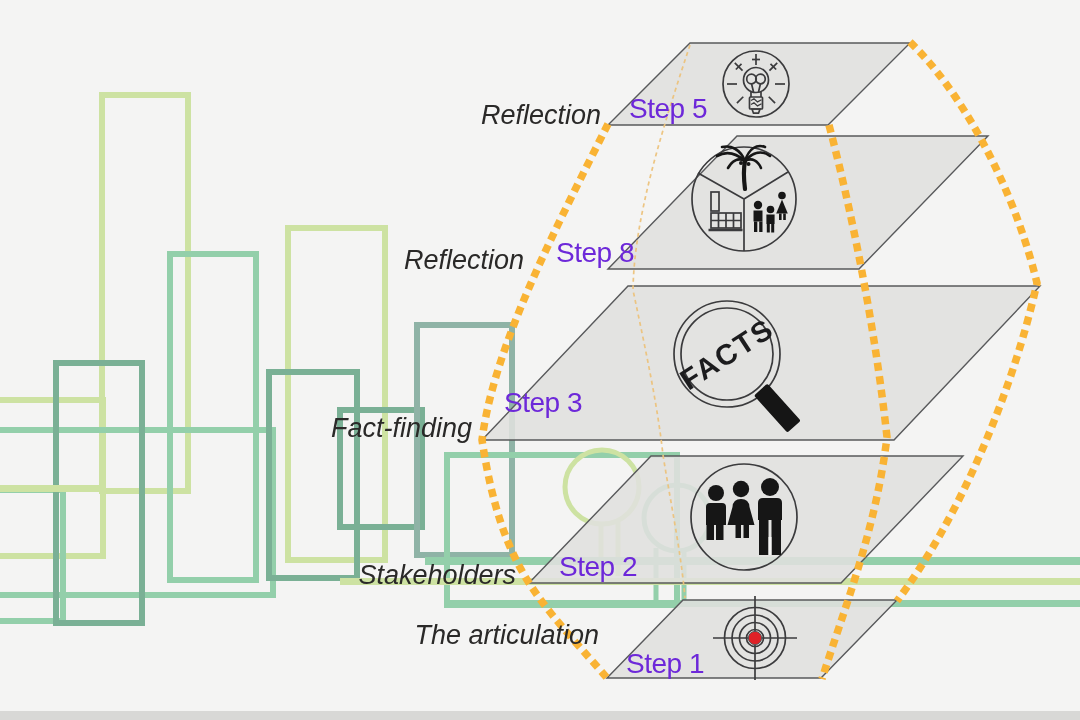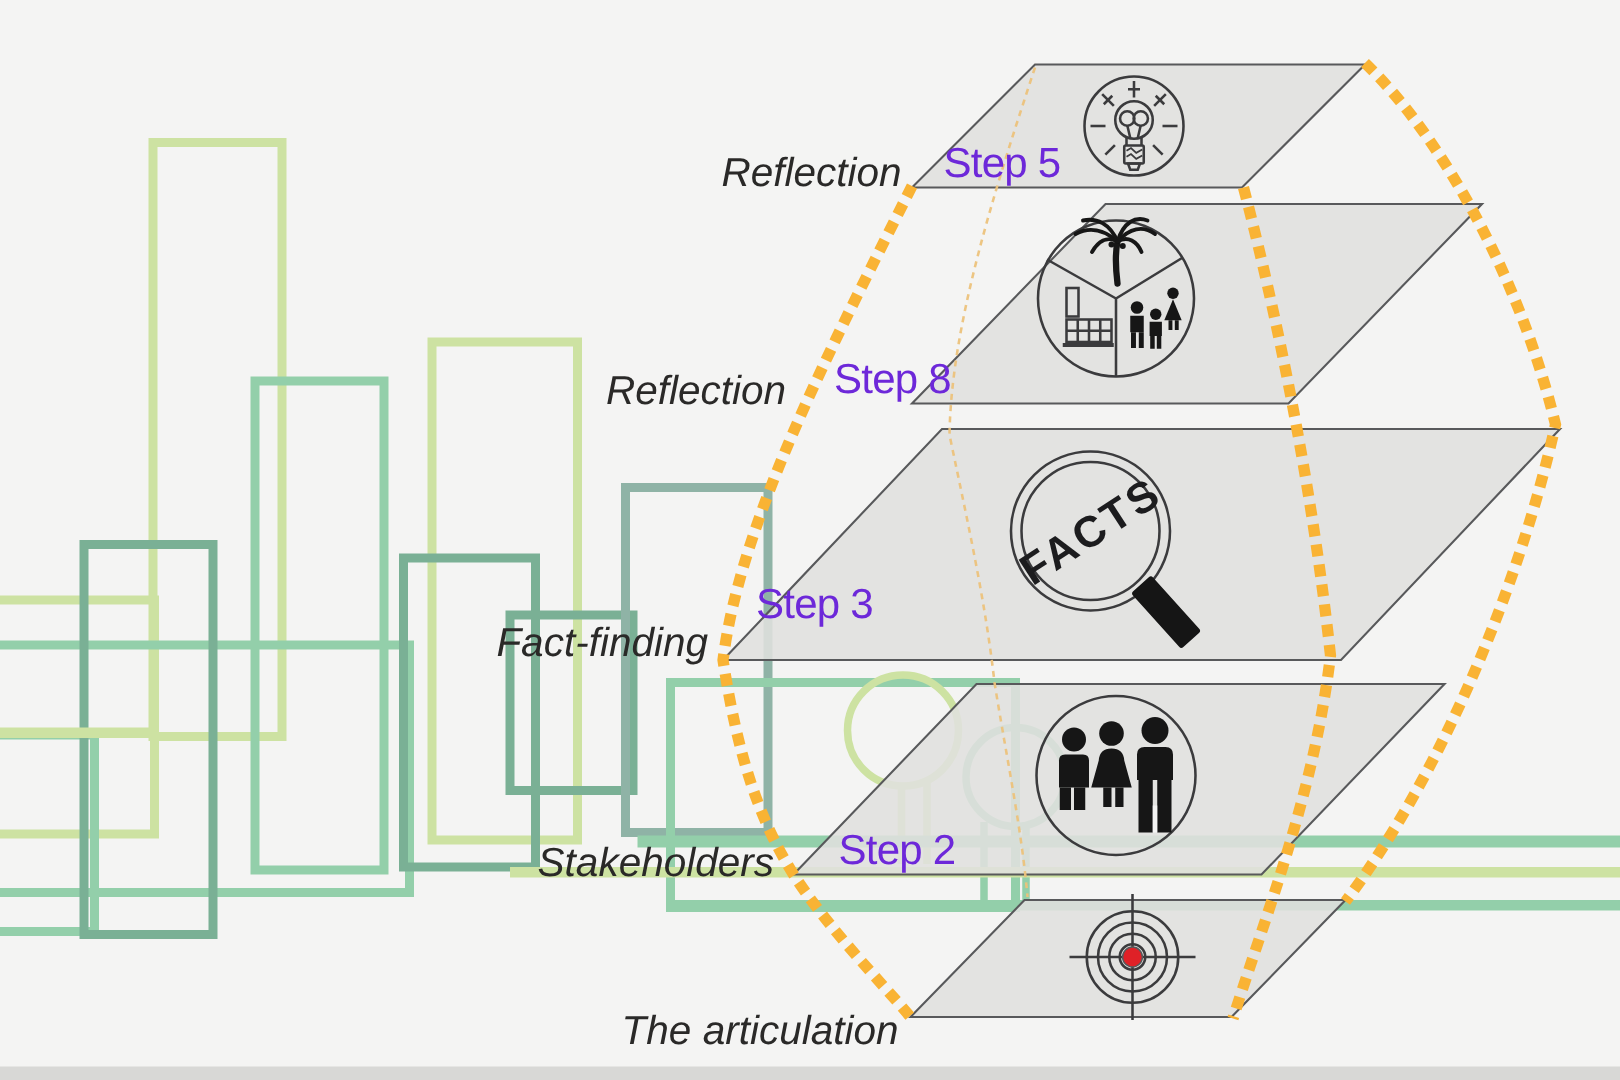--- a/index.html
+++ b/index.html
@@ -182,21 +182,22 @@
         <path d="M829,125 C843,178 872,300 887,437 C876,530 843,612 822,679" fill="none" stroke="#f9b334" stroke-width="7.5" stroke-dasharray="8 5.5" opacity="1"></path>
         <path d="M608,124 C557,226 494,345 482,440 C492,505 506,546 529,583 C553,620 586,653 607,678" fill="none" stroke="#f9b334" stroke-width="7.5" stroke-dasharray="8 5.5" opacity="1"></path>
         <path d="M690,45 C662,130 634,218 633,290 C646,352 657,402 663,455 C671,505 681,552 685,598" fill="none" stroke="#ecc27b" stroke-width="1.7" stroke-dasharray="4 3.5" opacity="0.95"></path>
       </g>
   </svg>
 
   <div class="step-label" style="left:629px;top:93px">Step 5</div>
   <div class="step-label" style="left:556px;top:237px">Step 8</div>
   <div class="step-label" style="left:504px;top:387px">Step 3</div>
   <div class="step-label" style="left:559px;top:551px">Step 2</div>
+  <div class="step-label" style="left:626px;top:648px">Step 1</div>
 
   <div class="side-label" style="right:479px;top:100px">Reflection</div>
   <div class="side-label" style="right:556px;top:245px">Reflection</div>
   <div class="side-label" style="right:564px;top:560px">Stakeholders</div>
   <div class="side-label" style="right:608px;top:413px">Fact-finding</div>
-  <div class="side-label" style="right:481px;top:672px">The articulation</div>
+  <div class="side-label" style="right:481px;top:620px">The articulation</div>
 
   <div class="footer-bar"></div>
 </div>
 
 </body></html>

